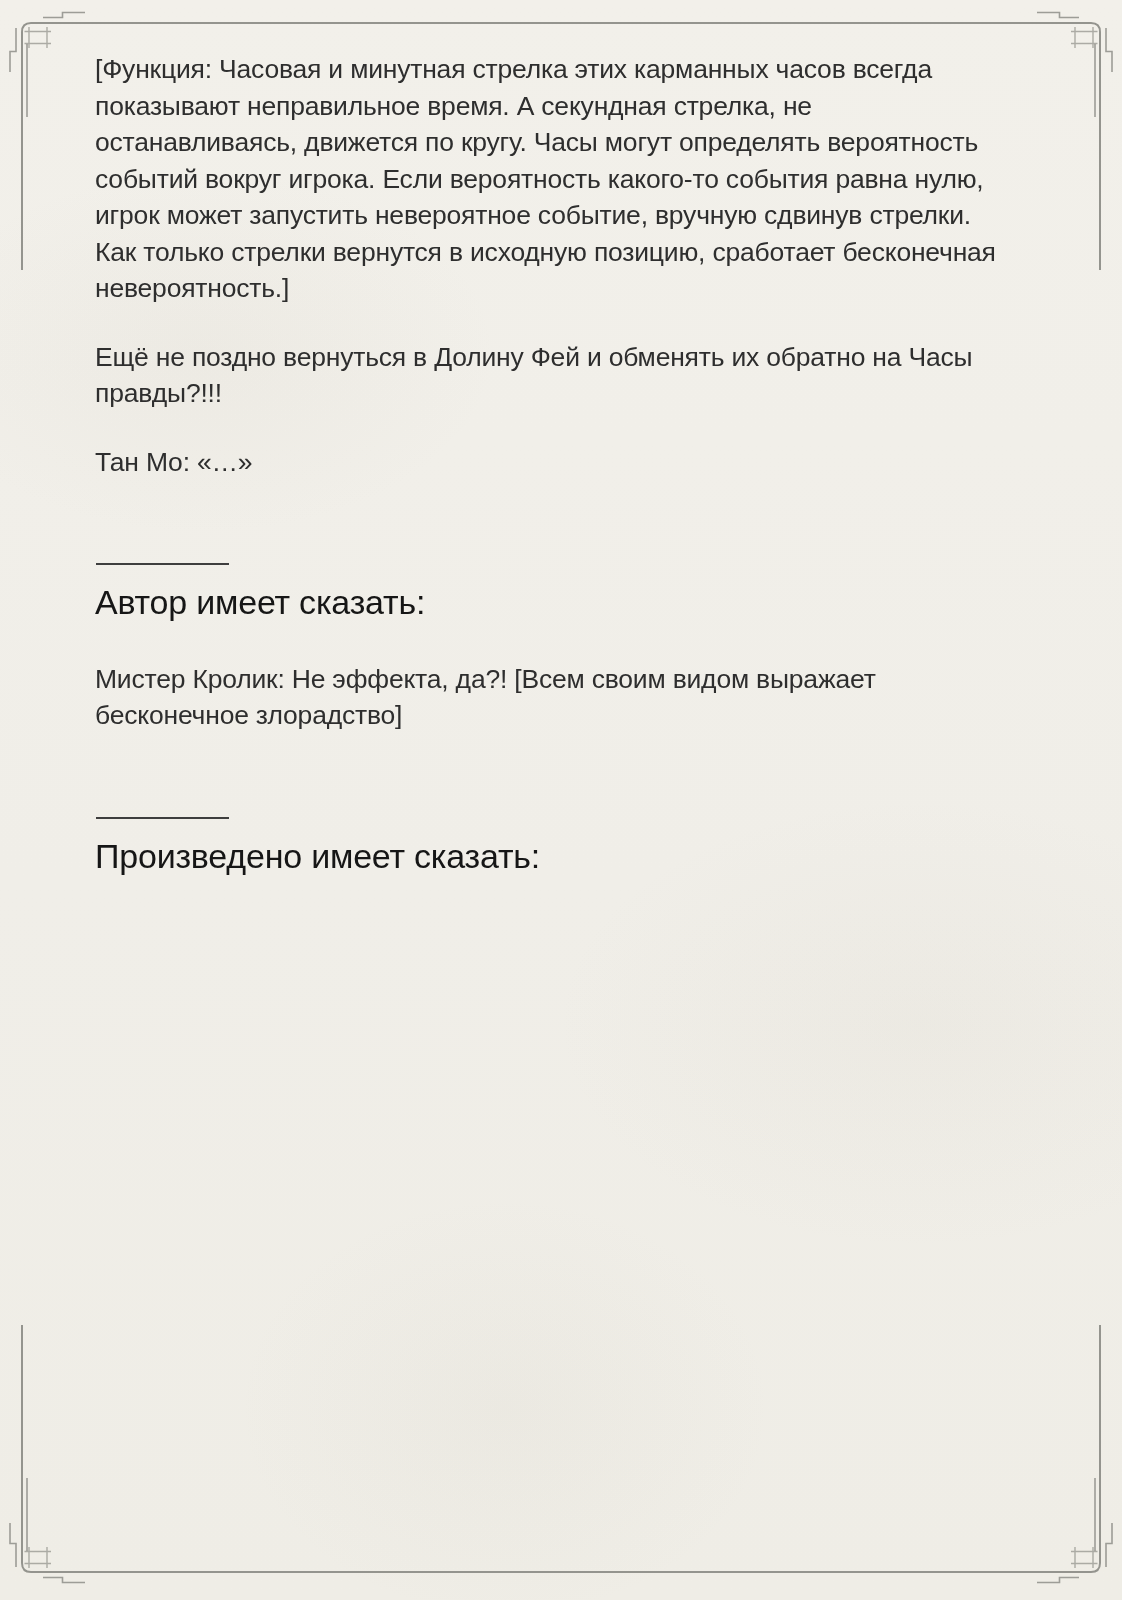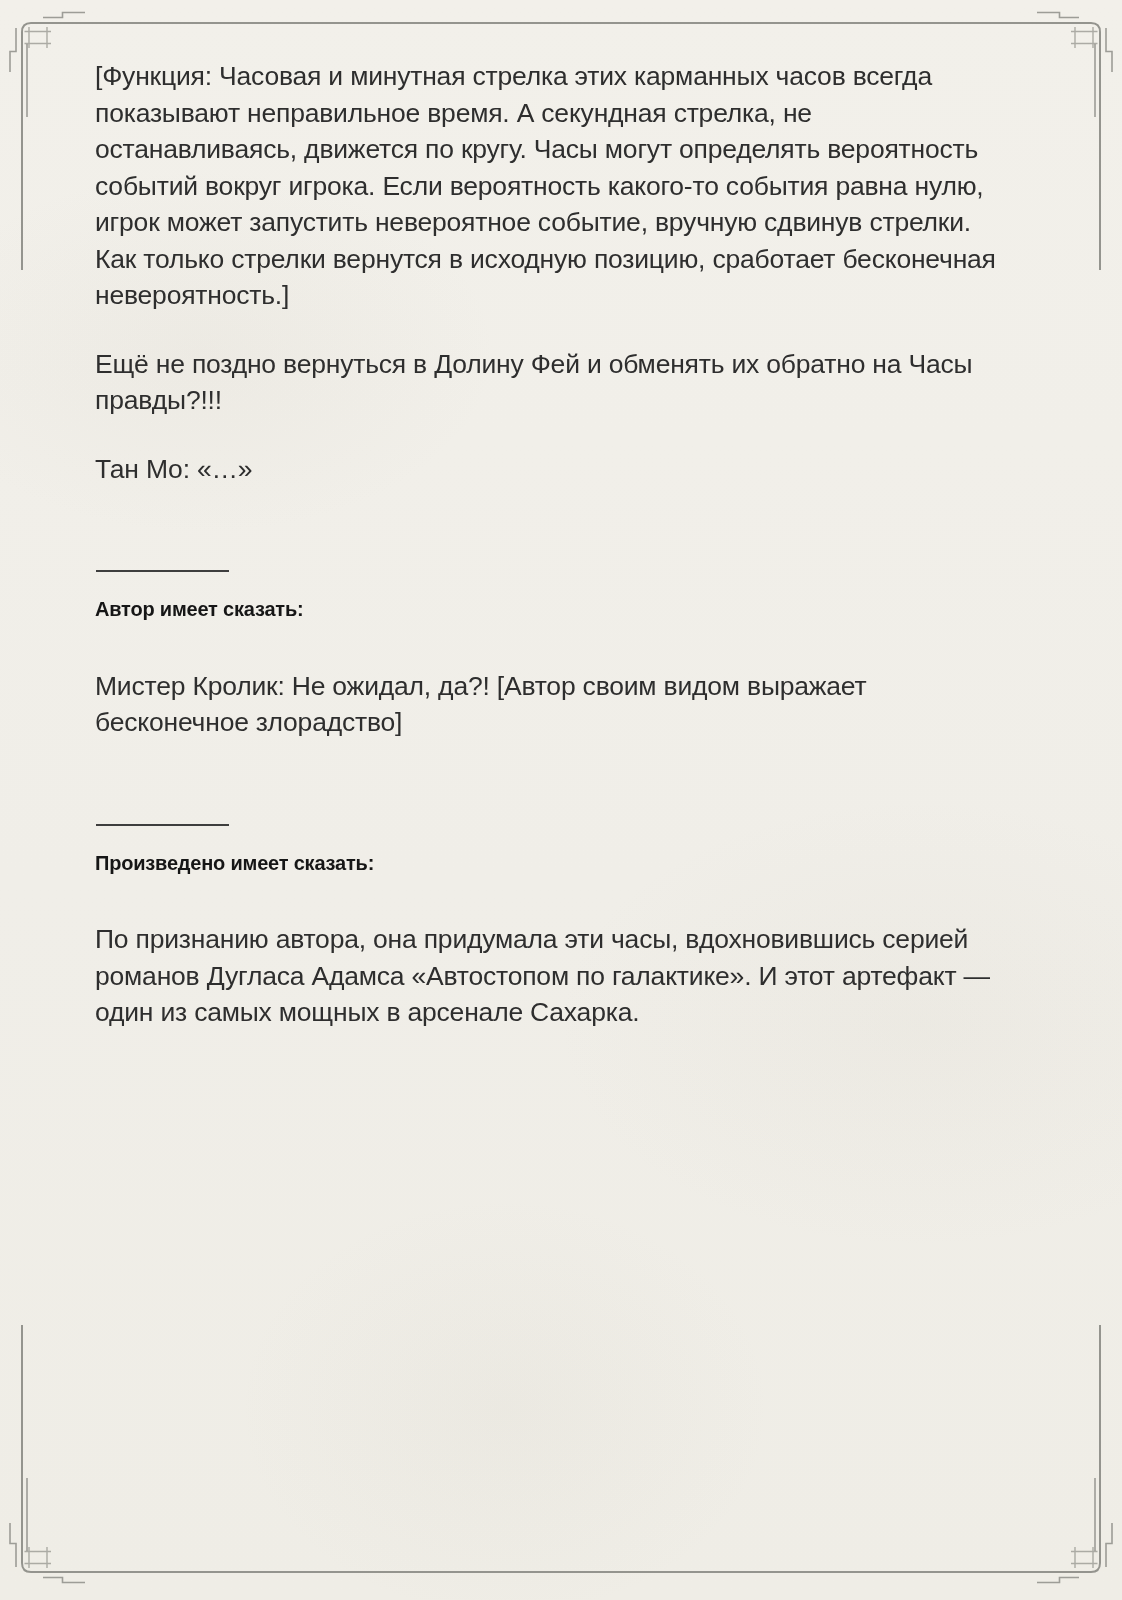--- a/index.html
+++ b/index.html
@@ -27,37 +27,37 @@
   .frame {
     position: absolute;
     left: 0; top: 0;
     width: 1122px;
     height: 1600px;
     pointer-events: none;
   }
   .content {
     position: absolute;
     left: 95px;
-    top: 16px;
+    top: 9px;
     width: 918px;
     padding-top: 42px;
     color: #2e2e2e;
     font-size: 26.5px;
     line-height: 36.5px;
     letter-spacing: -0.2px;
   }
   .content p {
     margin: 0 0 32px 0;
     white-space: pre-line;
   }
   .content h2 {
     margin: 0 0 40px 0;
-    font-size: 20px;
+    font-size: 34px;
     line-height: 36.5px;
-    font-weight: 700;
+    font-weight: 400;
     color: #161616;
     letter-spacing: -0.2px;
   }
   .divider {
     width: 133px;
     height: 2px;
     background: #3e3e3e;
     margin: 83px 0 19px 1px;
   }
 </style>
@@ -101,25 +101,22 @@
 
     <p>Ещё не поздно вернуться в Долину Фей и обменять их обратно на Часы
 правды?!!!</p>
 
     <p>Тан Мо: «…»</p>
 
     <div class="divider"></div>
 
     <h2>Автор имеет сказать:</h2>
 
-    <p>Мистер Кролик: Не ожидал, да?! [Автор своим видом выражает
+    <p>Мистер Кролик: Не эффекта, да?! [Всем своим видом выражает
 бесконечное злорадство]</p>
 
     <div class="divider"></div>
 
     <h2>Произведено имеет сказать:</h2>
 
-    <p>По признанию автора, она придумала эти часы, вдохновившись серией
-романов Дугласа Адамса «Автостопом по галактике». И этот артефакт —
-один из самых мощных в арсенале Сахарка.</p>
 
   </main>
 </div>
 
 </body></html>

